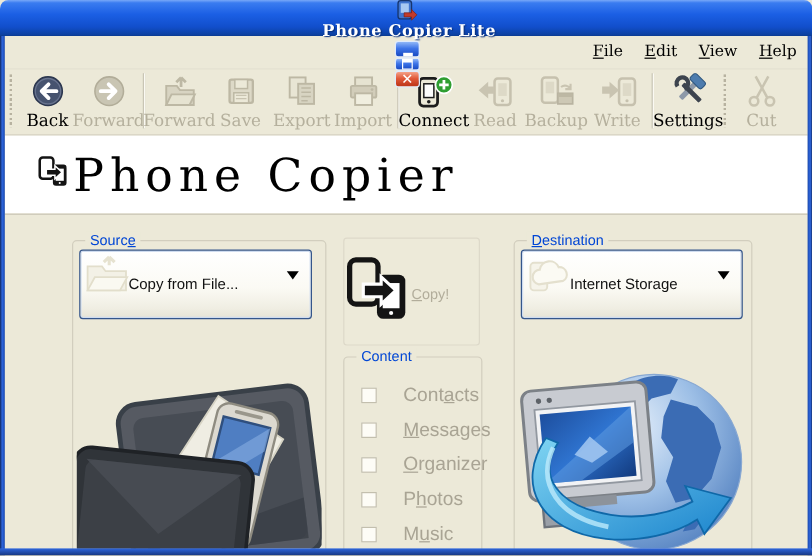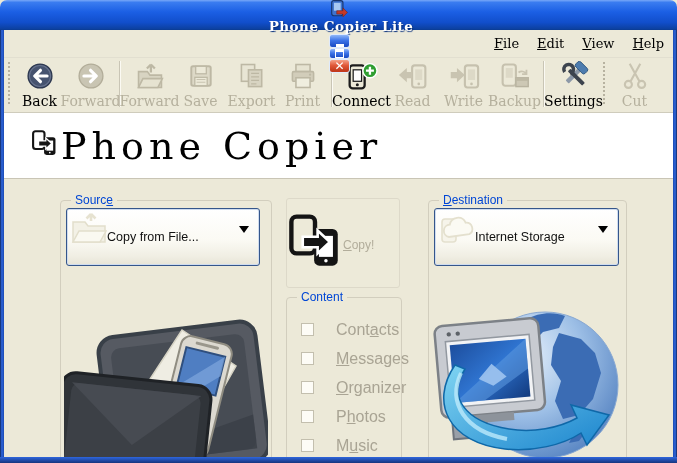--- a/index.html
+++ b/index.html
@@ -167,21 +167,21 @@
       </button>
       <button class="tb-btn off" aria-disabled="true">
         <span class="ticon">
           <svg width="30" height="30" viewBox="0 0 34 34">
             <rect x="9" y="4" width="16" height="8" fill="#e6e3d1" stroke="#bdb8a4" stroke-width="1.8"></rect>
             <rect x="5" y="12" width="24" height="11" rx="1.5" fill="#d2cdba" stroke="#bdb8a4" stroke-width="1.8"></rect>
             <rect x="9" y="19" width="16" height="11" fill="#f0eedf" stroke="#bdb8a4" stroke-width="1.8"></rect>
             <circle cx="25" cy="15.5" r="1.3" fill="#bdb8a4"></circle>
           </svg>
         </span>
-        <span class="lbl">Print</span>
+        <span class="lbl">Import</span>
       </button>
       <div class="tb-sep"></div>
       <button class="tb-btn">
         <span class="ticon">
           <svg width="32" height="30" viewBox="0 0 36 34">
             <rect x="4" y="5" width="17" height="26" rx="3.5" fill="#ece9d8" stroke="#1c1c1c" stroke-width="2.6"></rect>
             <rect x="8" y="10" width="9.5" height="13" fill="#fdfdfd" stroke="#1c1c1c" stroke-width="1.4"></rect>
             <circle cx="12.7" cy="27" r="1.7" fill="#1c1c1c"></circle>
             <circle cx="27" cy="11" r="8" fill="#2f9e31" stroke="#fff" stroke-width="1.6"></circle>
             <path d="M27 6.5v9M22.5 11h9" stroke="#fff" stroke-width="2.6"></path>
@@ -196,39 +196,39 @@
             <rect x="20.5" y="9.5" width="8" height="12" fill="#ddd9c7"></rect>
             <circle cx="24.5" cy="26" r="1.5" fill="#c6c1ae"></circle>
             <polygon points="2,16 11,8 11,12.5 17,12.5 17,19.5 11,19.5 11,24" fill="#c9c4b1"></polygon>
           </svg>
         </span>
         <span class="lbl">Read</span>
       </button>
       <button class="tb-btn off" aria-disabled="true">
         <span class="ticon">
           <svg width="32" height="30" viewBox="0 0 36 34">
-            <rect x="19" y="5" width="15" height="25" rx="3" fill="none" stroke="#c6c1ae" stroke-width="2.4"></rect>
-            <rect x="22.5" y="9.5" width="8" height="12" fill="#ddd9c7"></rect>
-            <circle cx="26.5" cy="26" r="1.5" fill="#c6c1ae"></circle>
-            <polygon points="19,16 10,8 10,12.5 3,12.5 3,19.5 10,19.5 10,24" fill="#c9c4b1"></polygon>
-          </svg>
-        </span>
-        <span class="lbl">Write</span>
-      </button>
-      <button class="tb-btn off" aria-disabled="true">
-        <span class="ticon">
-          <svg width="32" height="30" viewBox="0 0 36 34">
             <rect x="4" y="4" width="15" height="24" rx="3" fill="none" stroke="#c6c1ae" stroke-width="2.4"></rect>
             <rect x="7.5" y="8" width="8" height="11" fill="#ddd9c7"></rect>
             <path d="M22 13a6 6 0 0 1 9 2m0-5v5h-5" fill="none" stroke="#c9c4b1" stroke-width="2"></path>
             <rect x="19" y="19" width="14" height="10" fill="#cdc8b5" stroke="#b8b3a0" stroke-width="1.6"></rect>
             <rect x="19" y="19" width="14" height="3.5" fill="#bdb8a4"></rect>
           </svg>
         </span>
         <span class="lbl">Backup</span>
+      </button>
+      <button class="tb-btn off" aria-disabled="true">
+        <span class="ticon">
+          <svg width="32" height="30" viewBox="0 0 36 34">
+            <rect x="19" y="5" width="15" height="25" rx="3" fill="none" stroke="#c6c1ae" stroke-width="2.4"></rect>
+            <rect x="22.5" y="9.5" width="8" height="12" fill="#ddd9c7"></rect>
+            <circle cx="26.5" cy="26" r="1.5" fill="#c6c1ae"></circle>
+            <polygon points="19,16 10,8 10,12.5 3,12.5 3,19.5 10,19.5 10,24" fill="#c9c4b1"></polygon>
+          </svg>
+        </span>
+        <span class="lbl">Write</span>
       </button>
       <div class="tb-sep"></div>
       <button class="tb-btn">
         <span class="ticon">
           <svg width="32" height="30" viewBox="0 0 36 34">
             <g transform="rotate(45 18 16)">
               <rect x="15.5" y="6" width="5" height="21" rx="1" fill="#8d99a8"></rect>
               <rect x="10.5" y="0" width="15" height="8" rx="2.5" fill="#4d7cae" stroke="#2e567e" stroke-width="1"></rect>
             </g>
             <g transform="rotate(-45 18 16)">

